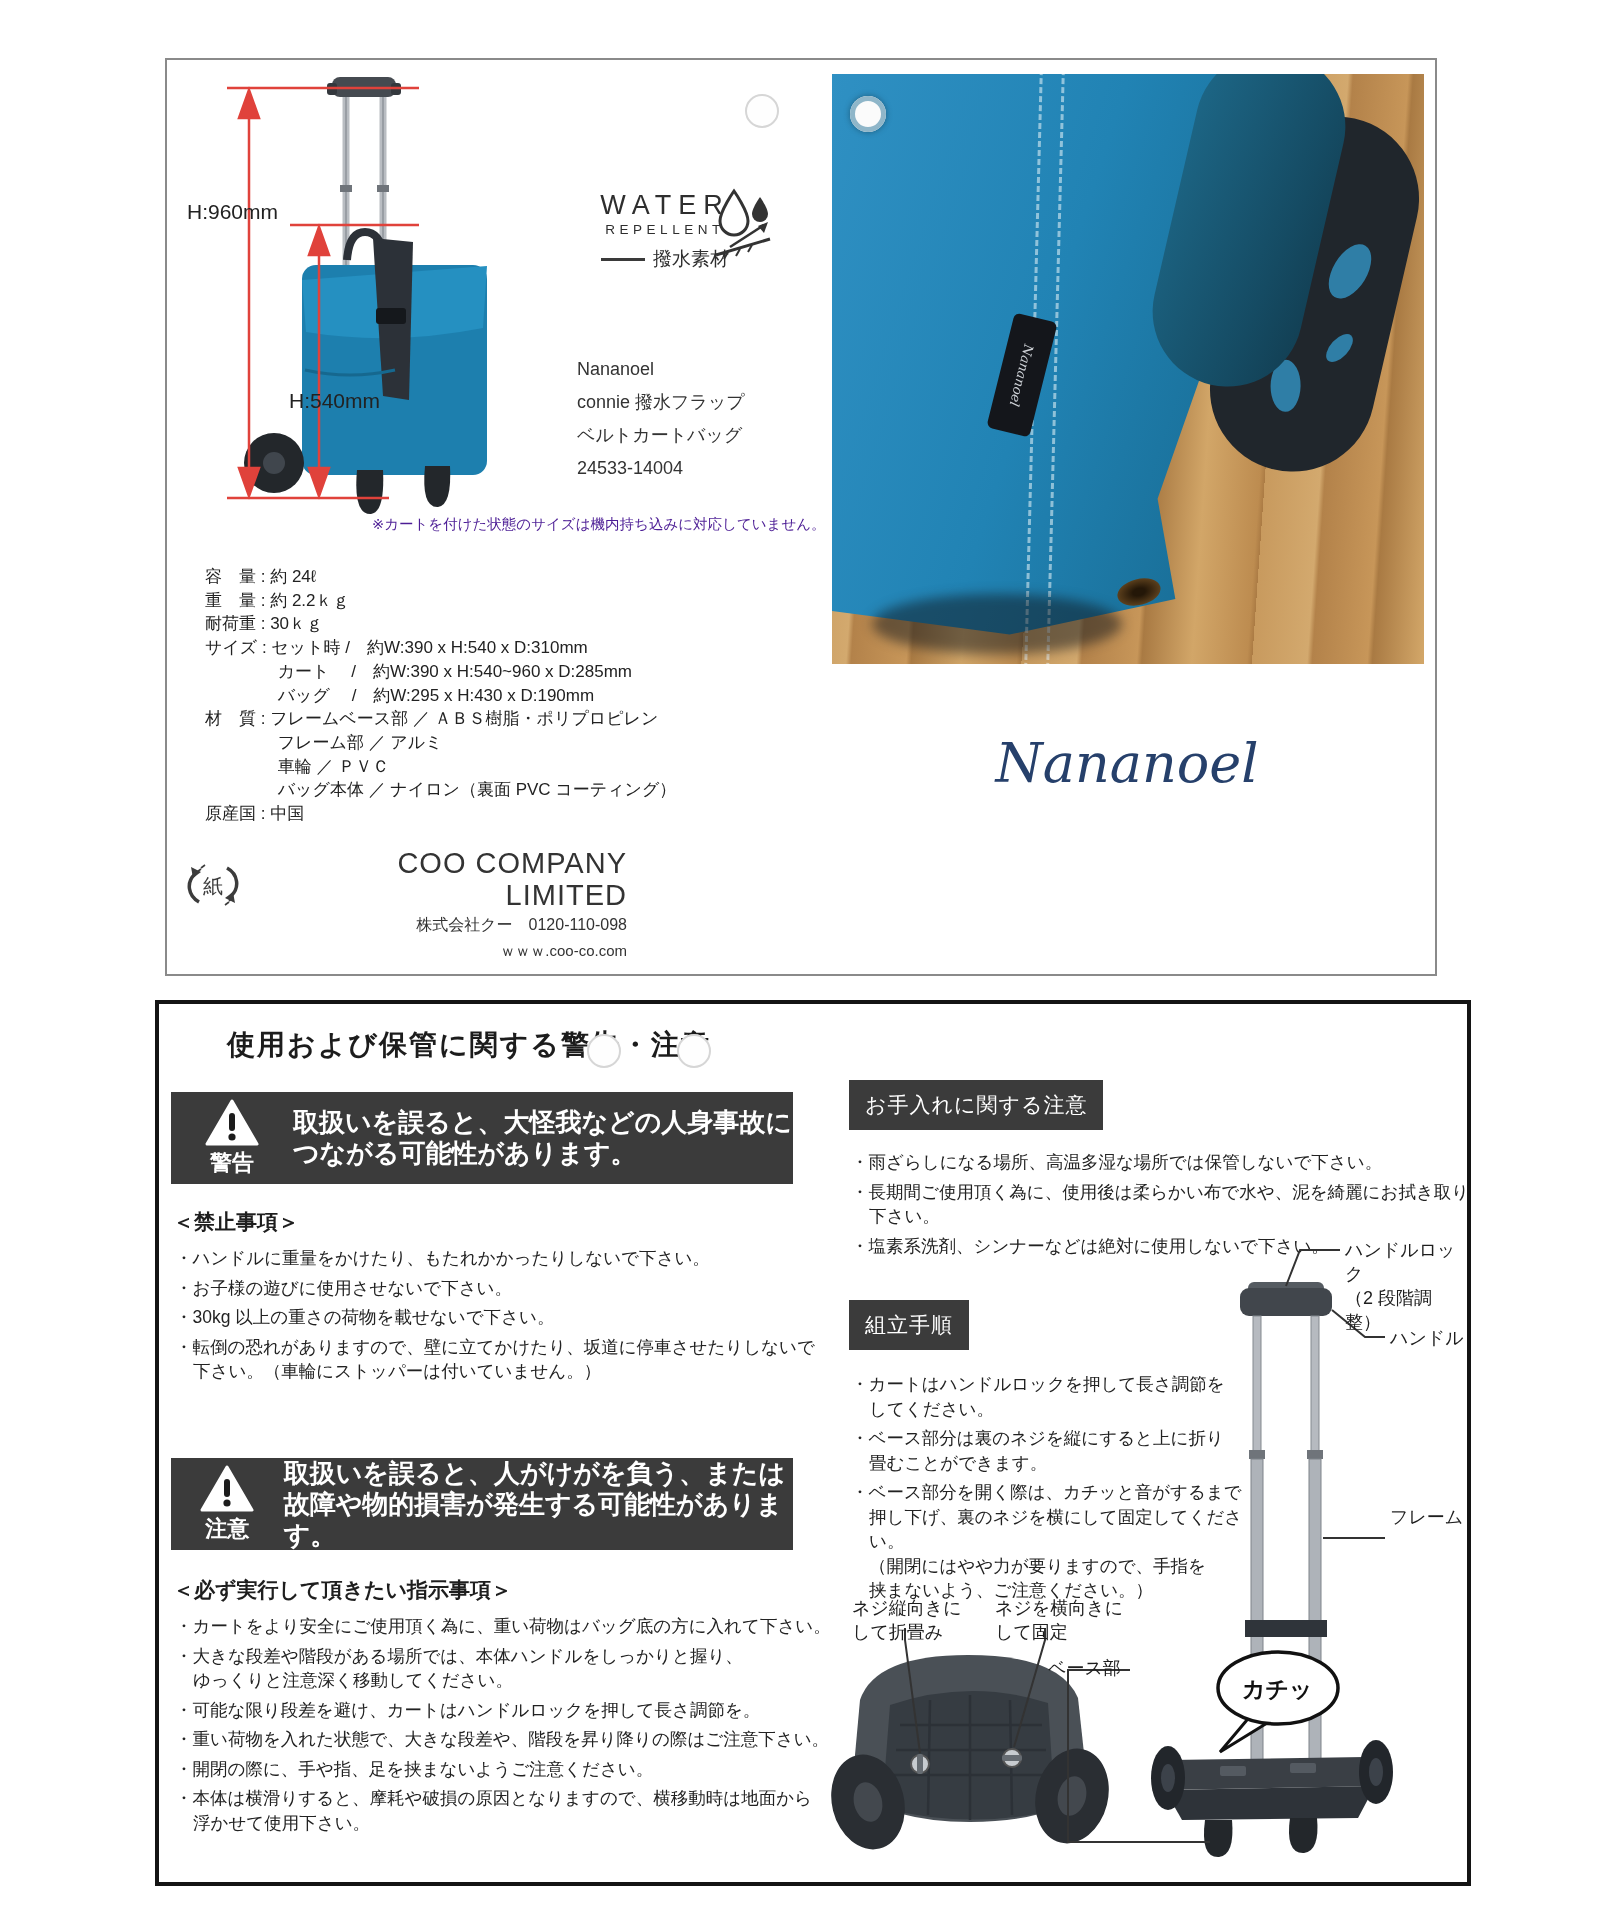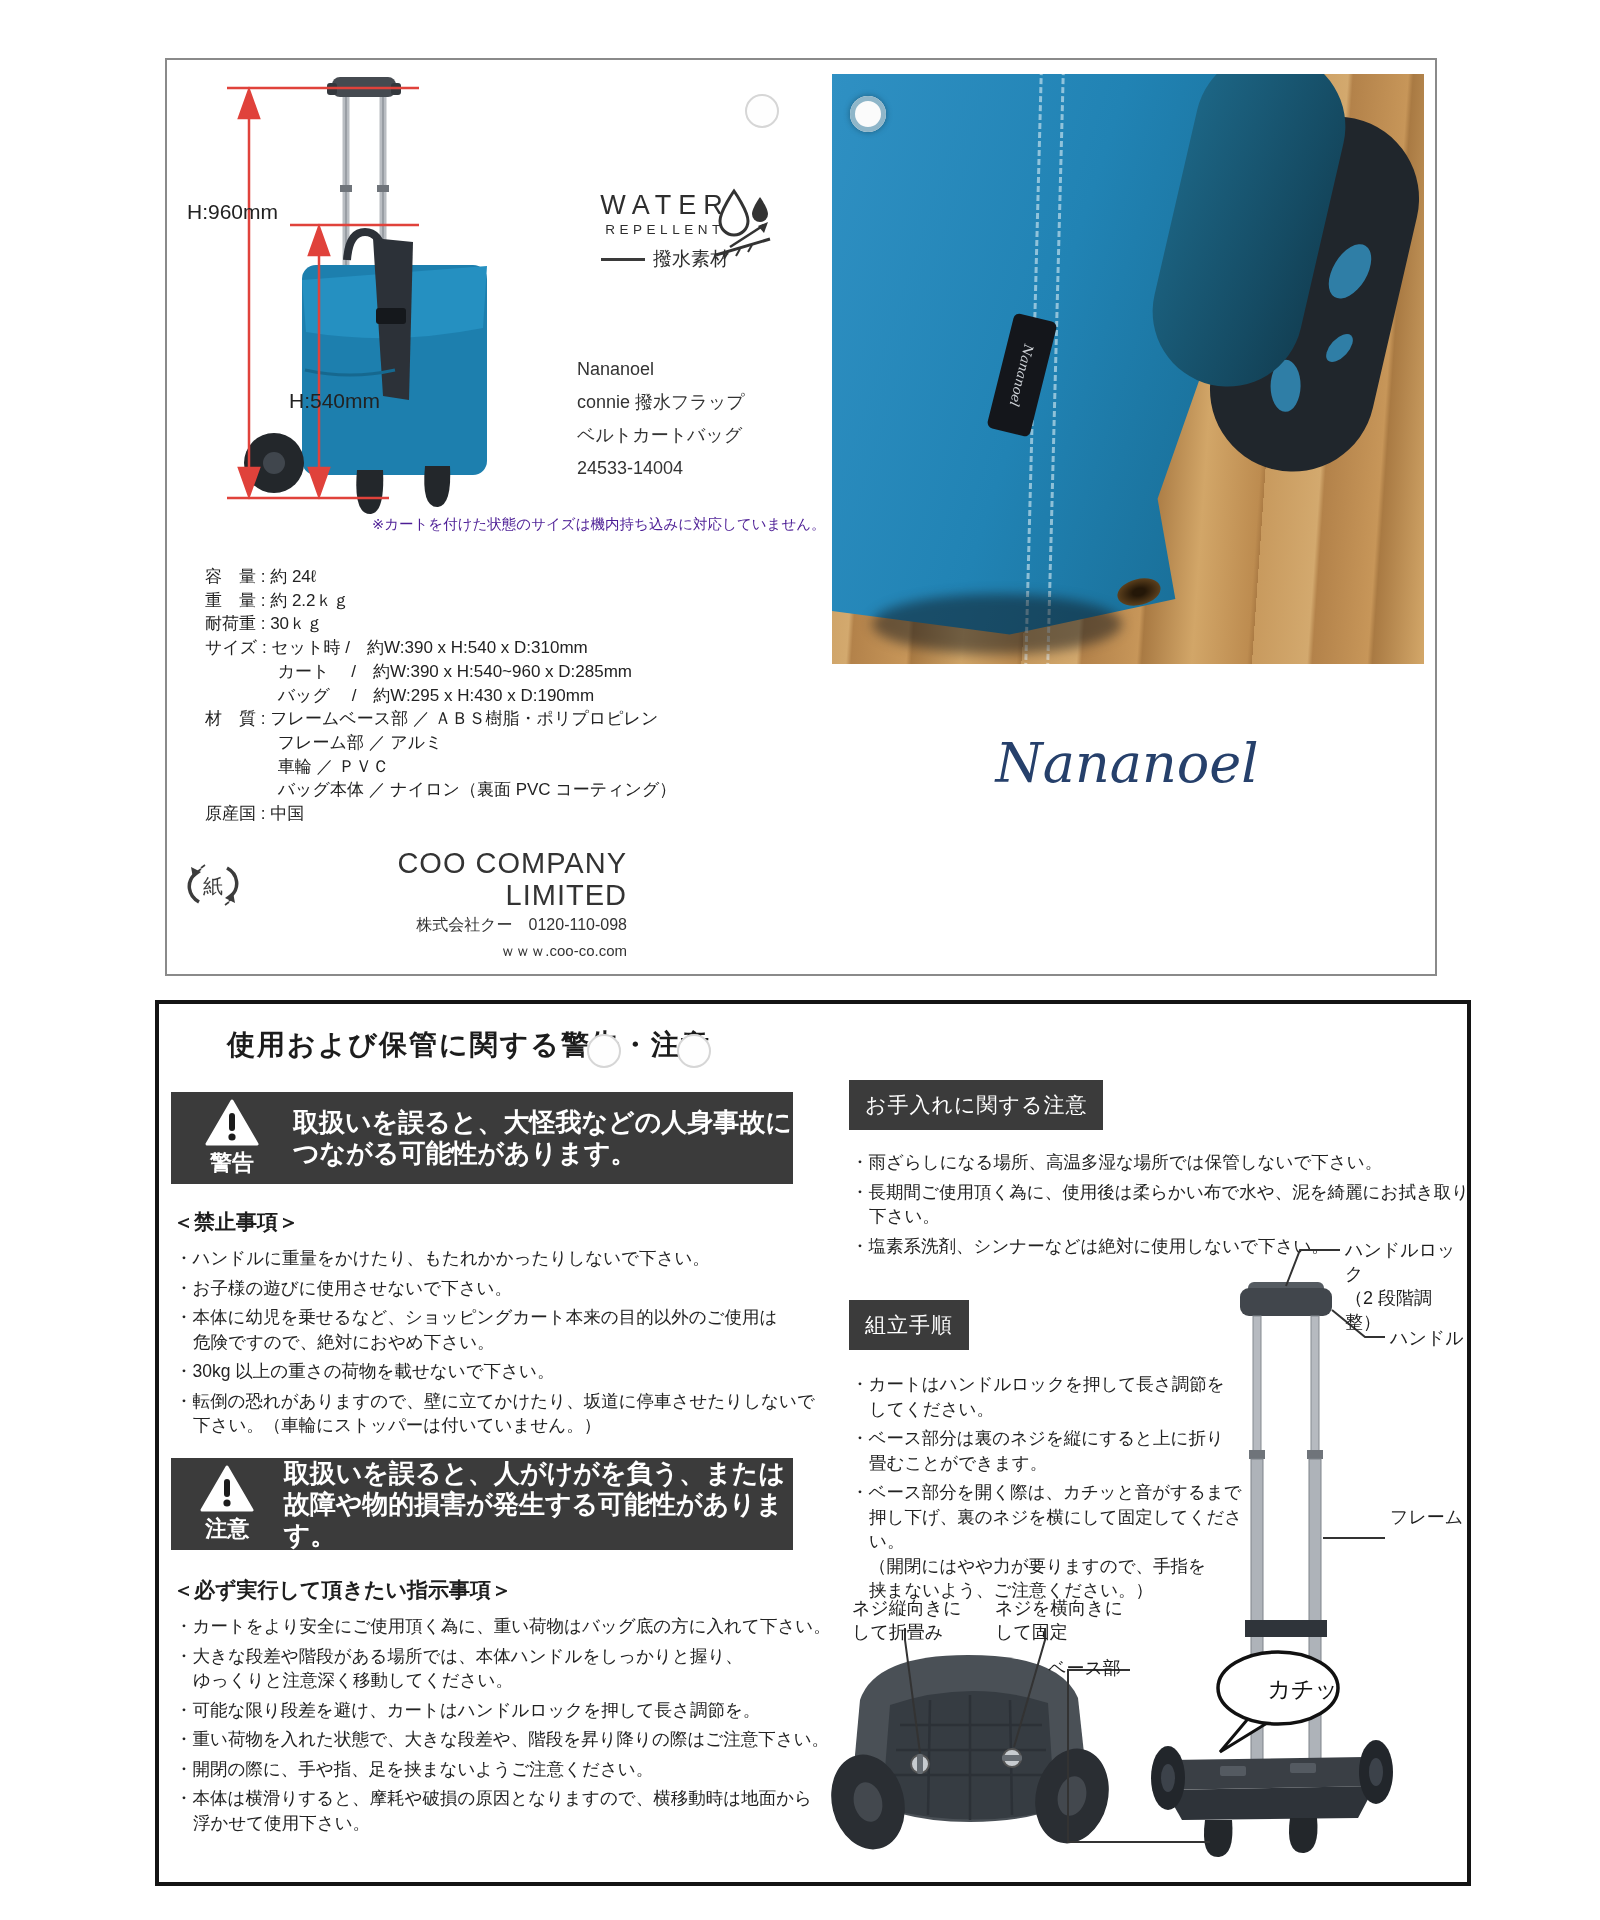--- a/index.html
+++ b/index.html
@@ -71,21 +71,21 @@
   .warnbox .wtext{font-size:26px;font-weight:bold;line-height:31px;}
 
   .h2{font-size:21px;font-weight:bold;color:#1e1e1e;}
   .blist{list-style:none;margin:0;padding:0;font-size:17.5px;line-height:24.5px;color:#222;}
   .blist li{padding-left:18px;text-indent:-18px;margin-bottom:5px;white-space:pre-line;}
 
   .secbox{background:#3b3b3b;color:#fff;font-size:21px;letter-spacing:1px;
           display:flex;align-items:center;padding:0 16px;}
 
   .dlabel{font-size:18px;line-height:24px;color:#1e1e1e;}
-  #clicklbl{font-size:23px;font-weight:normal;color:#111;text-align:right;}
+  #clicklbl{font-size:23px;font-weight:bold;color:#111;text-align:left;margin-left:24px;}
 </style>
 </head>
 <body>
 
 <div id="screen">
 
   <div id="card1" class="abs">
 
     <div class="abs punch" style="left:578px;top:34px;width:30px;height:30px;"></div>
 
@@ -227,22 +227,20 @@
         <div class="badge">警告</div>
       </div>
       <div class="wtext preline">取扱いを誤ると、大怪我などの人身事故に
 つながる可能性があります。</div>
     </div>
 
     <div class="abs h2" style="left:14px;top:204px;">＜禁止事項＞</div>
     <ul class="abs blist" style="left:16px;top:242px;width:690px;">
       <li>・ハンドルに重量をかけたり、もたれかかったりしないで下さい。</li>
       <li>・お子様の遊びに使用させないで下さい。</li>
-      <li>・本体に幼児を乗せるなど、ショッピングカート本来の目的以外のご使用は
-危険ですので、絶対におやめ下さい。</li>
       <li>・30kg 以上の重さの荷物を載せないで下さい。</li>
       <li>・転倒の恐れがありますので、壁に立てかけたり、坂道に停車させたりしないで
 下さい。（車輪にストッパーは付いていません。）</li>
     </ul>
 
     <div class="abs darkbox warnbox" style="top:454px;">
       <div class="icol">
         <svg width="54" height="48" viewBox="0 0 54 48">
           <path d="M27 2 L52 45 L2 45 Z" fill="#ffffff" stroke="#ffffff" stroke-width="3" stroke-linejoin="round"></path>
           <rect x="24" y="14" width="6" height="18" rx="3" fill="#1c1c1c"></rect>

